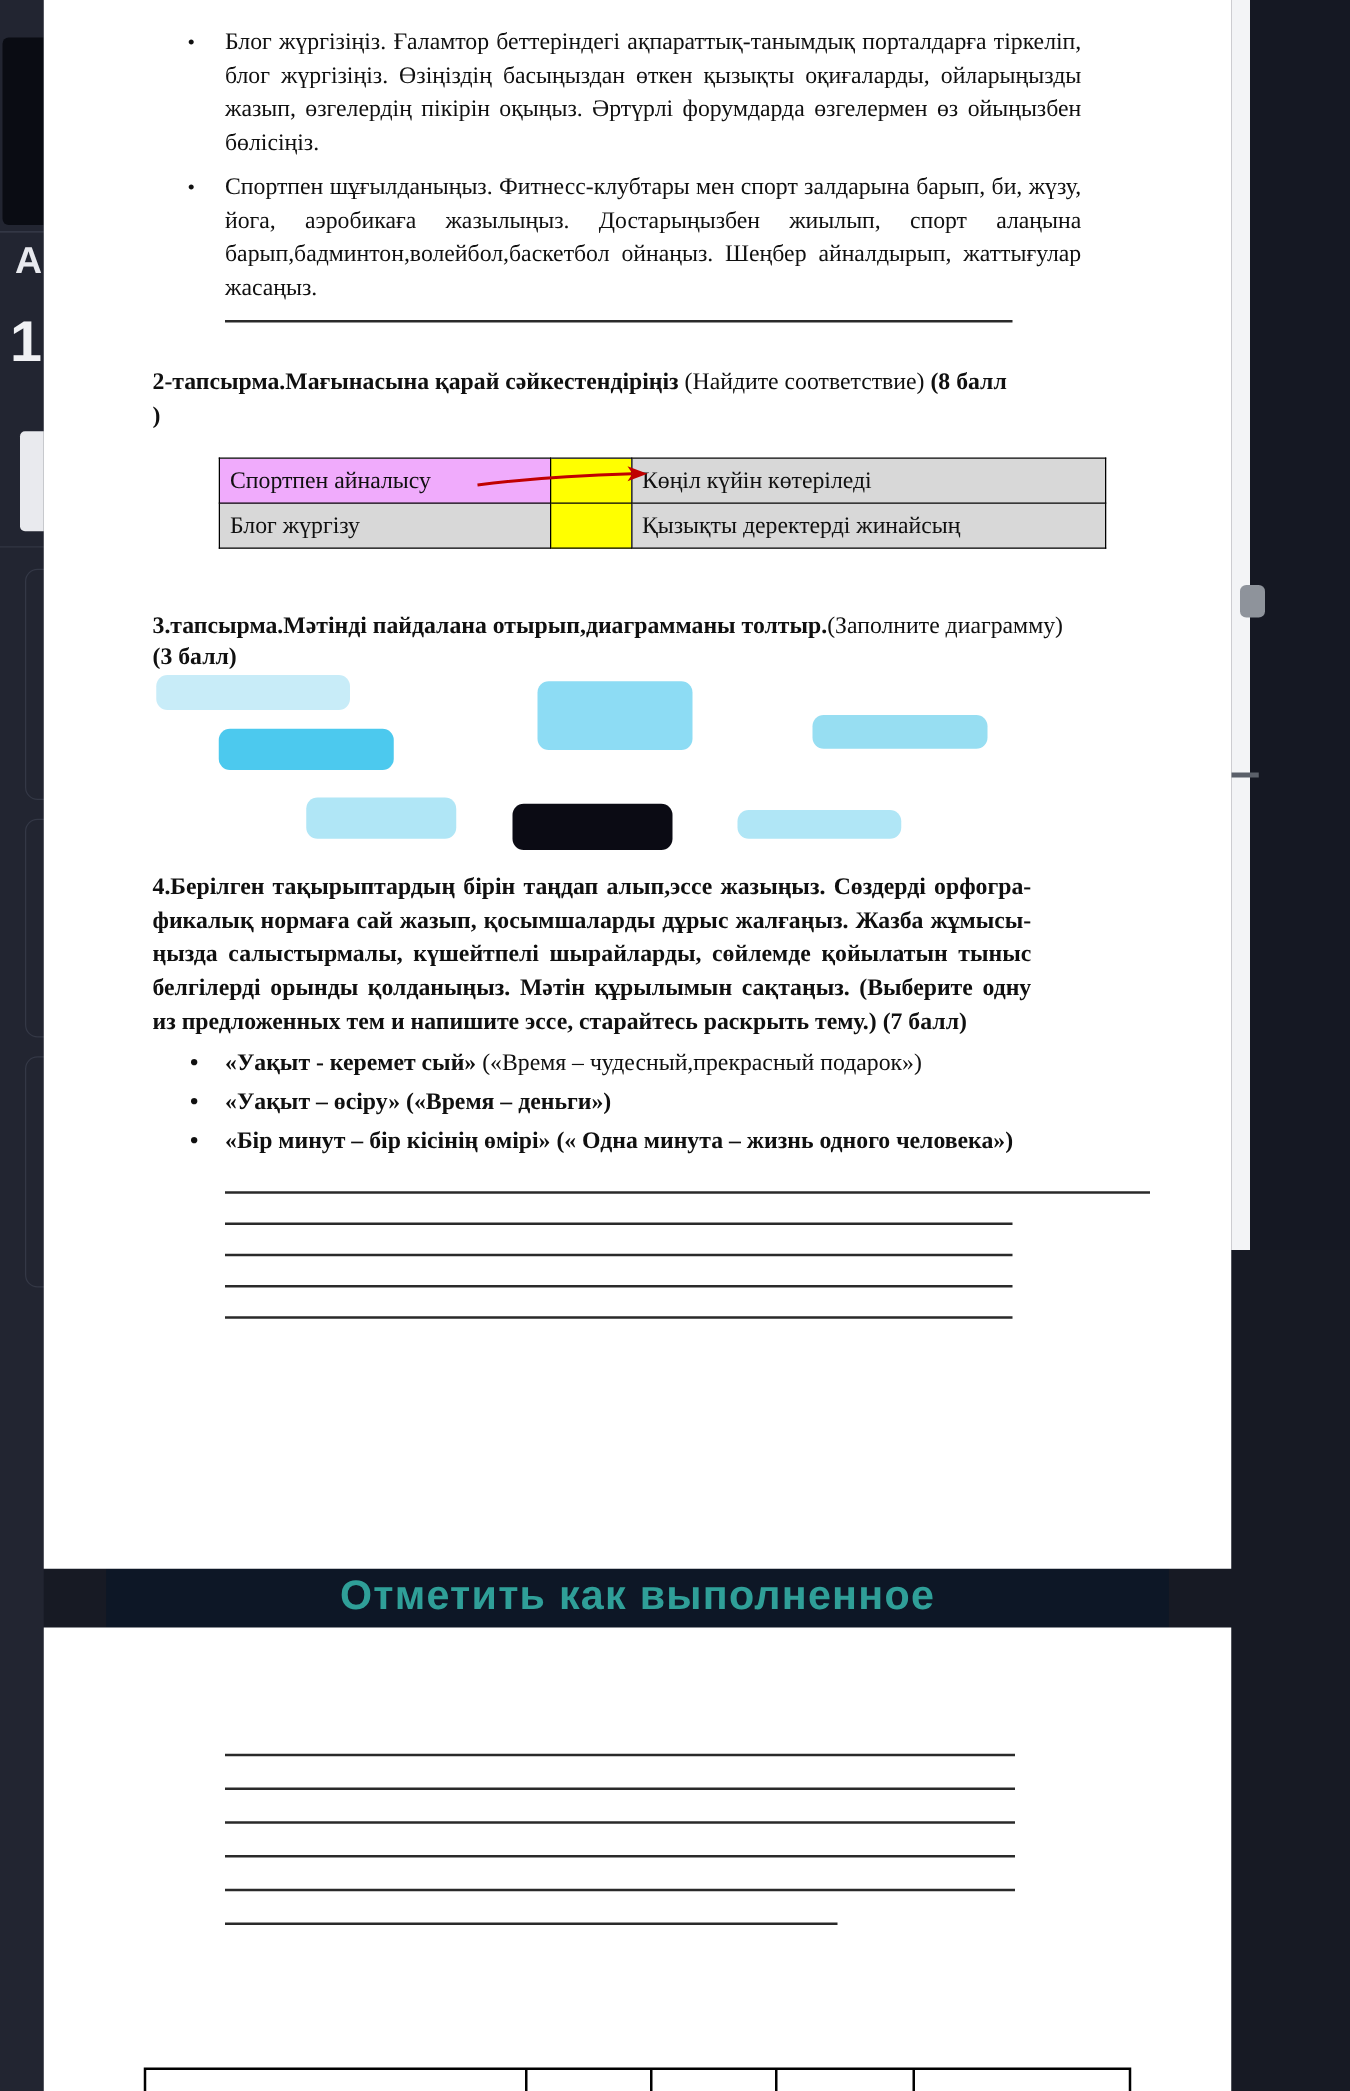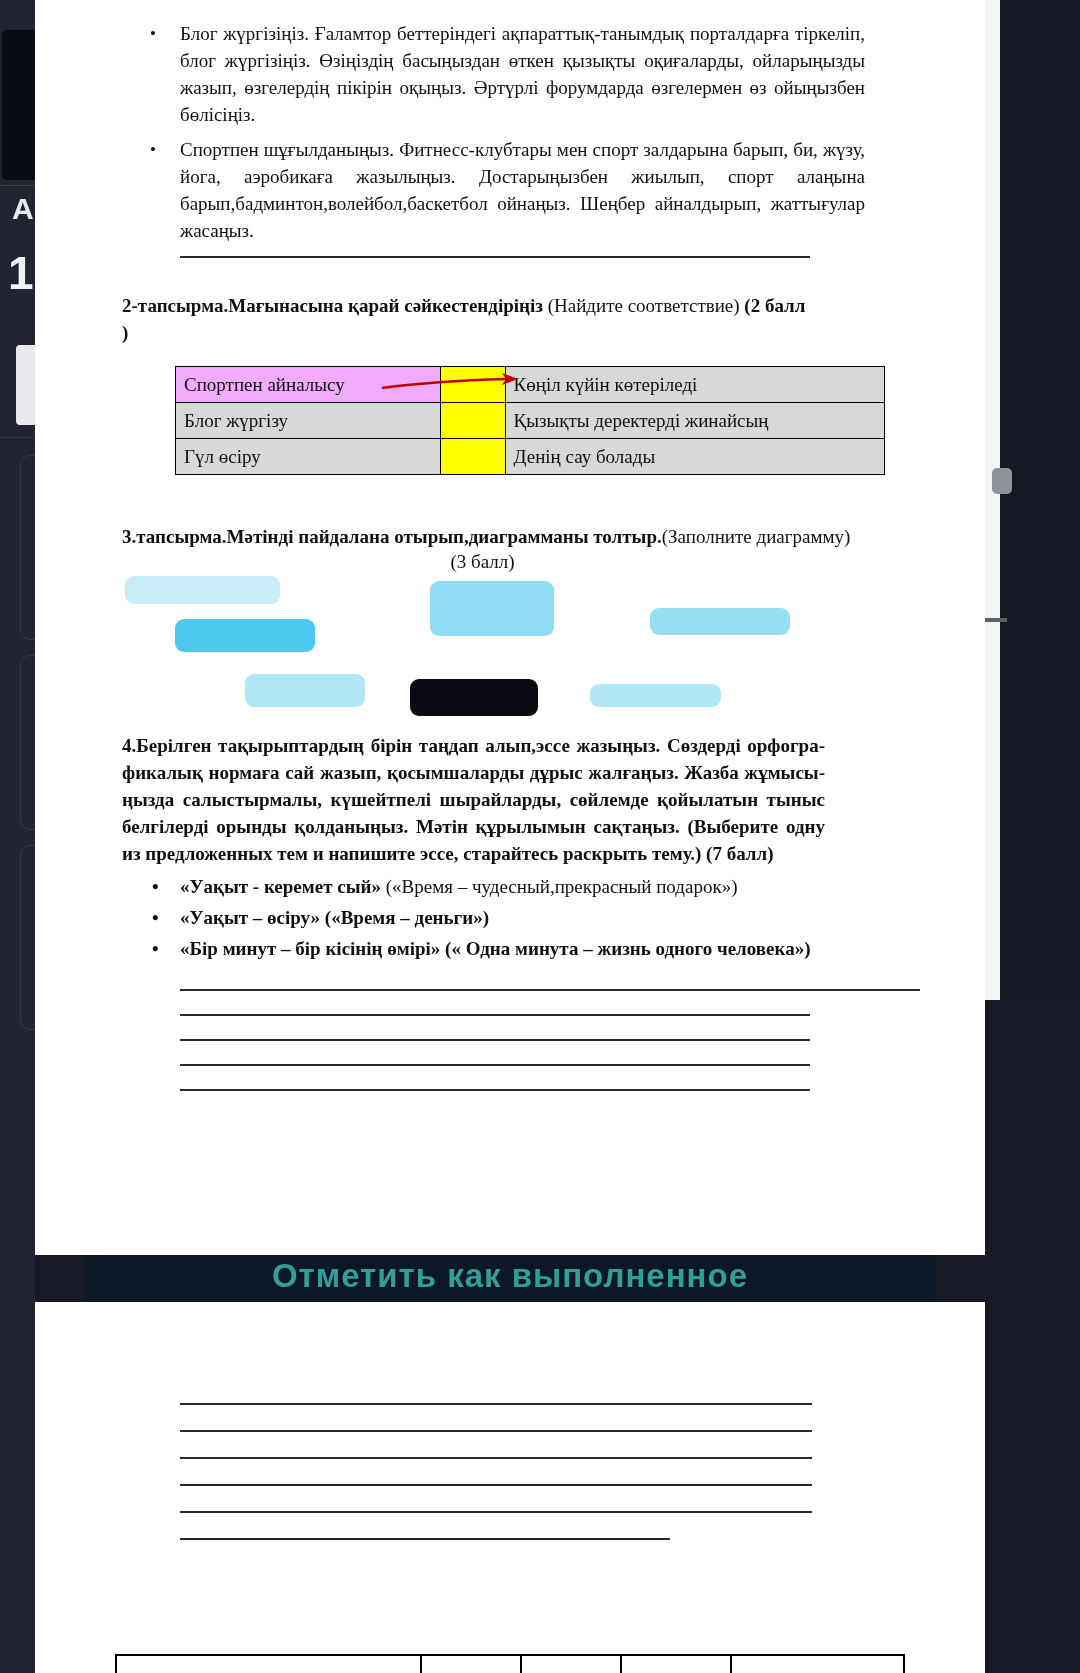--- a/index.html
+++ b/index.html
@@ -58,21 +58,21 @@
 
   .match-wrap { position:relative; margin:20px 0 0 53px; width:710px; }
   .match-table { border-collapse:collapse; width:710px; }
   .match-table td { border:1px solid #000; height:36px; padding:2px 8px; font-size:19px; vertical-align:middle; }
   td.cl { width:265px; }
   td.cm { width:65px; }
   td.cr { width:380px; }
   .match-arrow { position:absolute; left:205px; top:5px; }
 
   .task3-heading { margin-top:48px; }
-  .task3-points { text-align:center; padding-right:82px; font-weight:normal; line-height:24px; }
+  .task3-points { text-align:left; padding-right:82px; font-weight:bold; line-height:24px; }
 
   .diagram { position:relative; height:140px; margin-top:2px; }
   .dbox { position:absolute; border-radius:9px; }
   .dbox1 { left:3px;   top:0;    width:155px; height:28px; }
   .dbox2 { left:308px; top:5px;  width:124px; height:55px; }
   .dbox3 { left:528px; top:32px; width:140px; height:27px; }
   .dbox4 { left:53px;  top:43px; width:140px; height:33px; }
   .dbox5 { left:123px; top:98px; width:120px; height:33px; }
   .dbox6 { left:288px; top:103px; width:128px; height:37px; }
   .dbox7 { left:468px; top:108px; width:131px; height:23px; }
@@ -130,42 +130,37 @@
     </div>
 
     <div class="intro-bullet">
       <span class="bullet-dot">•</span>
       <span>Спортпен шұғылданыңыз. Фитнесс-клубтары мен спорт залдарына барып, би, жүзу, йога, аэробикаға жазылыңыз. Достарыңызбен жиылып, спорт алаңына барып,бадминтон,волейбол,баскетбол ойнаңыз. Шеңбер айналдырып, жаттығулар жасаңыз.</span>
     </div>
 
     <div class="answer-line answer-line-task1"></div>
 
     <div class="task2-heading">
-      <span class="b">2-тапсырма.Мағынасына қарай сәйкестендіріңіз </span><span>(Найдите соответствие) </span><span class="b">(2 балл</span><br>
+      <span class="b">2-тапсырма.Мағынасына қарай сәйкестендіріңіз </span><span>(Найдите соответствие) </span><span class="b">(8 балл</span><br>
       <span class="b">)</span>
     </div>
 
     <div class="match-wrap">
       <table class="match-table">
         <tbody>
         <tr>
           <td class="cl" style="background: #f0abfc;">Спортпен айналысу</td>
           <td class="cm" style="background: rgb(255, 255, 0);"></td>
           <td class="cr" style="background: rgb(216, 216, 216);">Көңіл күйін  көтеріледі</td>
         </tr>
         <tr>
           <td class="cl" style="background: rgb(216, 216, 216);">Блог жүргізу</td>
           <td class="cm" style="background: rgb(255, 255, 0);"></td>
           <td class="cr" style="background: rgb(216, 216, 216);">Қызықты деректерді жинайсың</td>
         </tr>
-        <tr>
-          <td class="cl" style="background: rgb(216, 216, 216);">Гүл өсіру</td>
-          <td class="cm" style="background: rgb(255, 255, 0);"></td>
-          <td class="cr" style="background: rgb(216, 216, 216);">Денің  сау  болады</td>
-        </tr>
       </tbody>
         </table>
       <svg class="match-arrow" width="140" height="24" viewBox="0 0 140 24">
         <path d="M2 17 C 48 11, 92 9, 126 8" stroke="#c00000" stroke-width="2.5" fill="none"></path>
         <path d="M138 8 L122 2 L126 8 L122 14 Z" fill="#c00000"></path>
       </svg>
     </div>
 
     <div class="task-heading task3-heading">
       <span class="b">3.тапсырма.Мәтінді пайдалана отырып,диаграмманы  толтыр.</span><span style="font-weight:normal">(Заполните диаграмму)</span>

